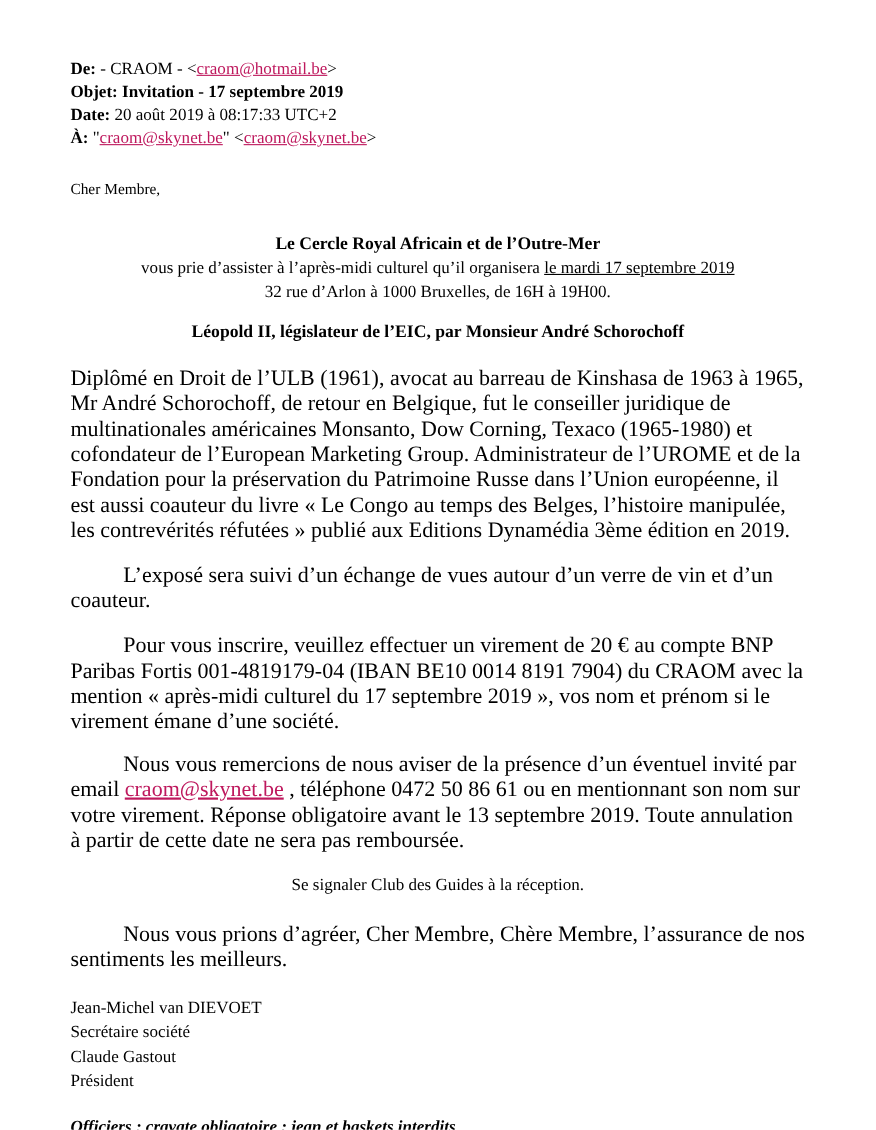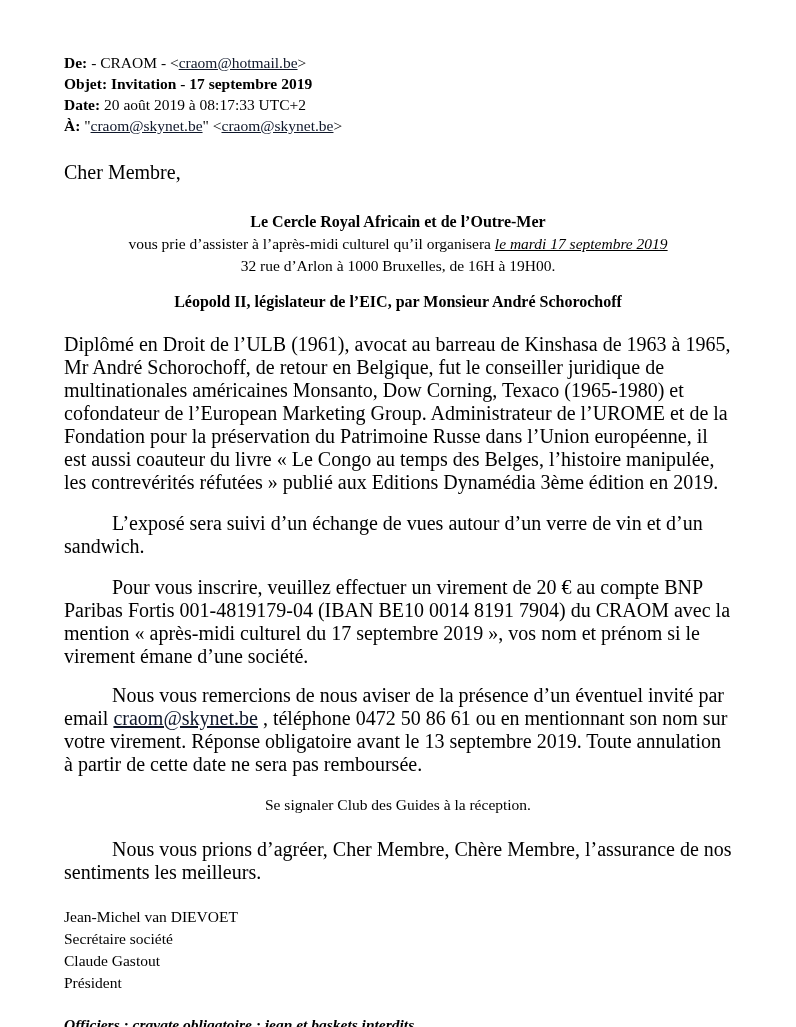--- a/index.html
+++ b/index.html
@@ -24,39 +24,39 @@
     padding: 52px 64px 0 64px;
     box-sizing: border-box;
   }
   .hdr {
     font-size: 15.5px;
     line-height: 21px;
     margin: 0;
   }
   .hdr b { font-weight: bold; }
   a.mail {
-    color: #0f172a;
+    color: #be185d;
     text-decoration: underline;
   }
   .spacer-1 { height: 26px; }
   .salut {
-    font-size: 20px;
+    font-size: 14px;
     line-height: 21px;
   }
   .spacer-2 { height: 28px; }
   .center {
     text-align: center;
     font-size: 15.5px;
     line-height: 22px;
   }
   .center.title {
     font-weight: bold;
     font-size: 16px;
   }
-  .uline { text-decoration: underline; font-style: italic; }
+  .uline { text-decoration: underline; }
   .spacer-3 { height: 14px; }
   .subtitle {
     text-align: center;
     font-weight: bold;
     font-size: 16px;
     line-height: 22px;
   }
   .spacer-4 { height: 20px; }
   .body-p {
     font-size: 20px;
@@ -119,21 +119,21 @@
   <div class="spacer-3"></div>
 
   <div class="subtitle">Léopold II, législateur de l’EIC, par Monsieur André Schorochoff</div>
 
   <div class="spacer-4"></div>
 
   <p class="body-p">Diplômé en Droit de l’ULB (1961), avocat au barreau de Kinshasa de 1963 à 1965, Mr André Schorochoff, de retour en Belgique, fut le conseiller juridique de multinationales américaines Monsanto, Dow Corning, Texaco (1965-1980) et cofondateur de l’European Marketing Group. Administrateur de l’UROME et de la Fondation pour la préservation du Patrimoine Russe dans l’Union européenne, il est aussi coauteur du livre « Le Congo au temps des Belges, l’histoire manipulée, les contrevérités réfutées » publié aux Editions Dynamédia  3ème  édition en 2019.</p>
 
   <div class="gap-m"></div>
 
-  <p class="body-p indent">L’exposé sera suivi d’un échange de vues autour d’un verre de vin et d’un sandwich.</p>
+  <p class="body-p indent">L’exposé sera suivi d’un échange de vues autour d’un verre de vin et d’un coauteur.</p>
 
   <div class="gap-m"></div>
 
   <p class="body-p indent">Pour vous inscrire, veuillez effectuer un virement de 20 € au compte BNP Paribas Fortis 001-4819179-04 (IBAN BE10 0014 8191 7904) du CRAOM avec la mention « après-midi culturel du 17 septembre 2019 », vos nom et prénom si le virement émane d’une société.</p>
 
   <div class="gap-s"></div>
 
   <p class="body-p indent"><span>Nous vous remercions de nous aviser de la présence d’un éventuel invité par email </span><a class="mail" href="#">craom@skynet.be</a><span> , téléphone 0472 50 86 61 ou en mentionnant son nom sur votre virement. Réponse obligatoire avant le 13 septembre 2019. Toute annulation à partir de cette date ne sera pas remboursée.</span></p>
 
   <div class="gap-m"></div>

